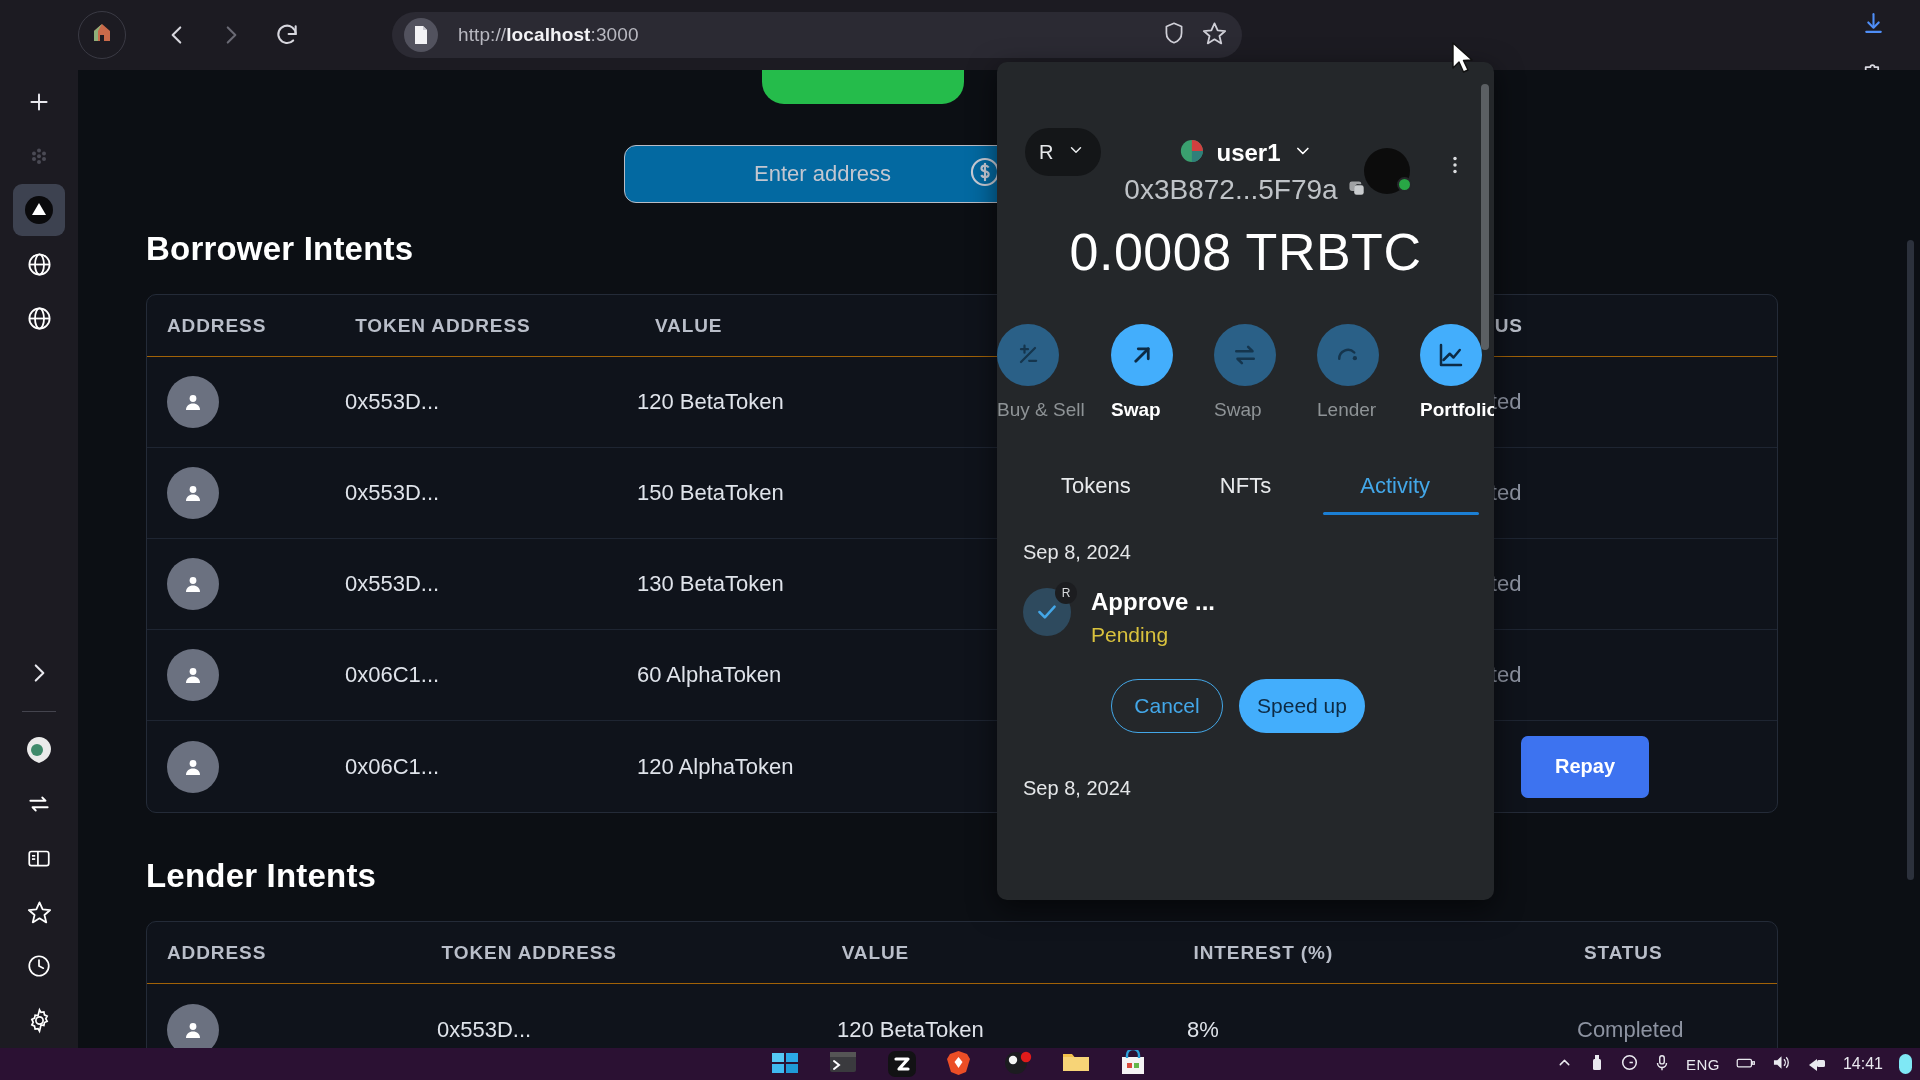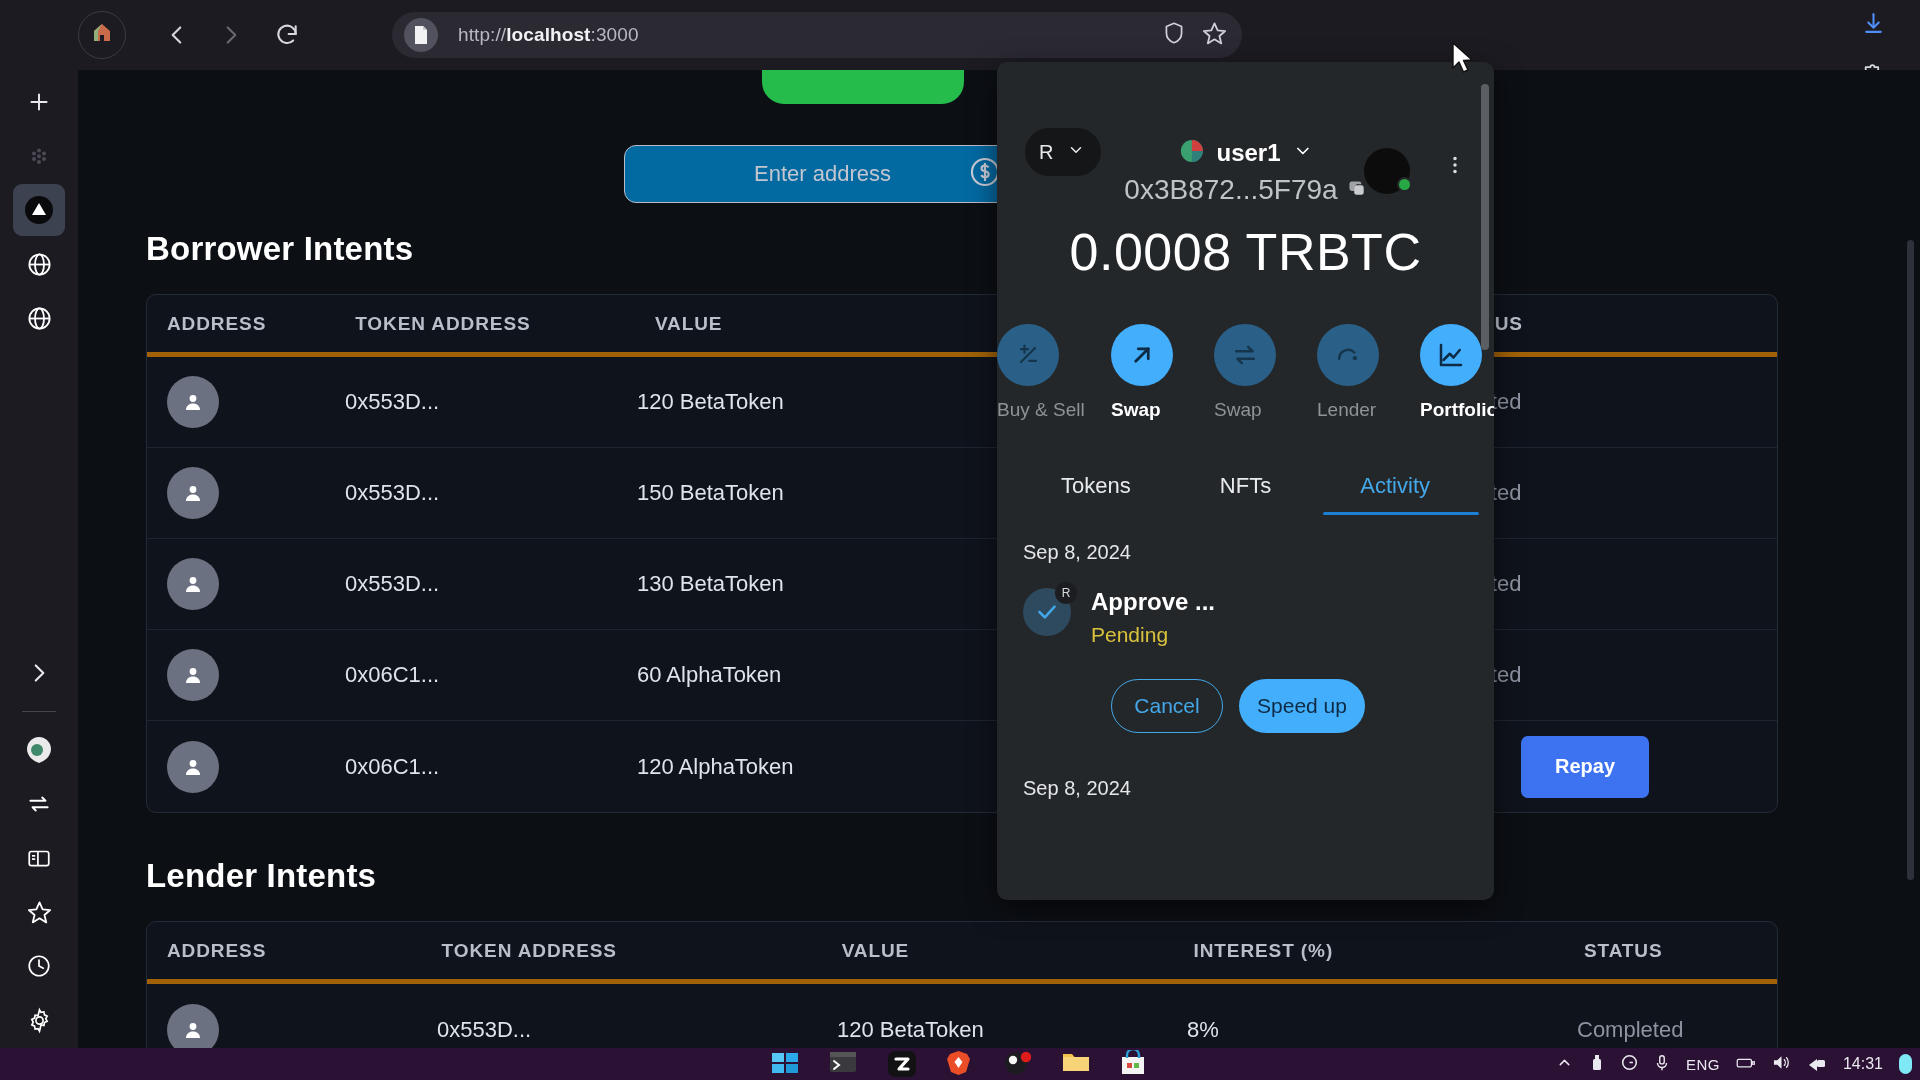--- a/index.html
+++ b/index.html
@@ -120,21 +120,21 @@
   }
 
   .intent-table {
     width: 1632px; border: 1px solid #242b38; border-radius: 10px;
     overflow: hidden; background: #0f131b;
   }
   .tbl-head, .tbl-row {
     display: flex; align-items: center;
   }
   .tbl-head {
-    height: 62px; border-bottom: 5px solid #a16207; gap: 14px;
+    height: 62px; border-bottom: 1px solid #a16207; gap: 14px;
   }
   .tbl-head div {
     font-size: 19px; font-weight: 700; color: #b9bec9;
     letter-spacing: .9px;
   }
   .tbl-row { height: 91px; border-bottom: 1px solid #1e2532; }
   .tbl-row:last-child { border-bottom: none; }
   .c-addr   { width: 198px; padding-left: 20px; }
   .c-token  { width: 292px; }
   .c-value  { width: 420px; }
@@ -890,16 +890,16 @@
           <path d="M12.6 5.5a5 5 0 0 1 0 7" fill="none" stroke="#e9e9ef" stroke-width="1.4"></path>
           <path d="M15 3.5a8 8 0 0 1 0 11" fill="none" stroke="#e9e9ef" stroke-width="1.4"></path>
         </svg>
     </span>
     <span>
       <svg width="20" height="17" viewBox="0 0 20 17" fill="#e9e9ef">
           <path d="M2 11l8-6v12z"></path>
           <rect x="10" y="6" width="8" height="7" rx="1.5"></rect>
         </svg>
     </span>
-    <span id="tray-clock">14:31</span>
+    <span id="tray-clock">14:41</span>
     <span id="tray-notif"></span>
   </div>
 </div>
 
 </body></html>

